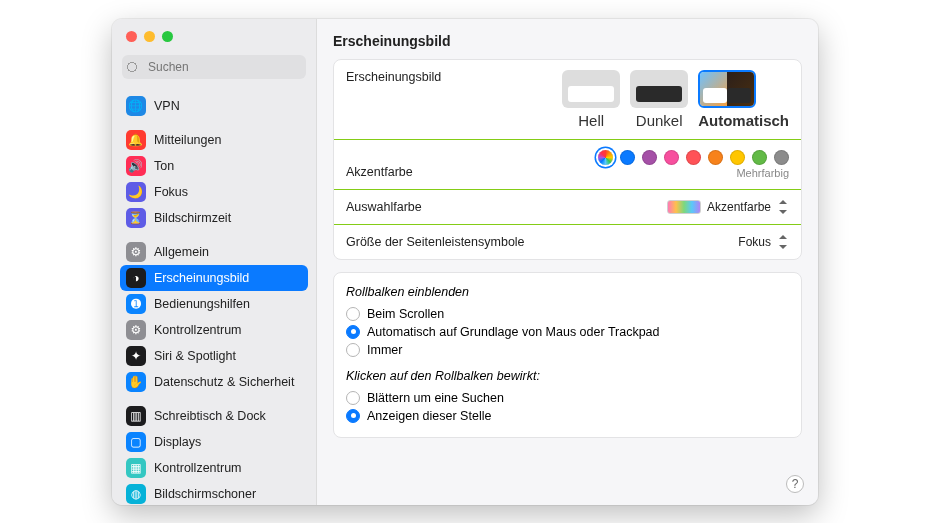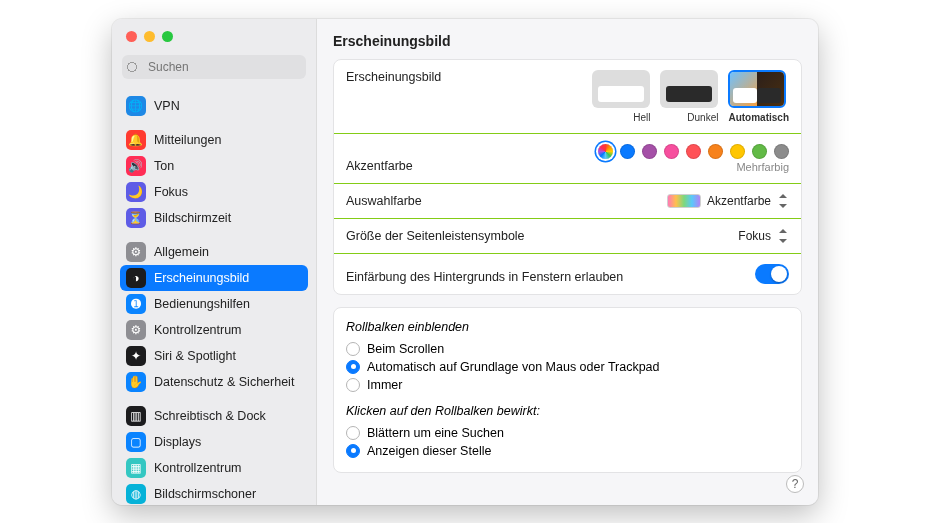--- a/index.html
+++ b/index.html
@@ -72,21 +72,21 @@
     display: flex; align-items: flex-end; justify-content: space-between;
     padding: 10px 12px; font-size: 12.5px; color: #222;
     border-top: 1px solid #84cc16;
   }
   .row:first-child { border-top: none; }
   .row-label { color: #222; }
   .row-sub { font-size: 11px; color: #888; margin-top: 2px; }
   
   .appearance-row { align-items: flex-start; }
   .thumbs { display: flex; gap: 10px; }
-  .thumb { text-align: right; font-size: 10px; color: #333; }
+  .thumb { text-align: center; font-size: 15px; color: #333; }
   .thumb .box {
     width: 58px; height: 38px; border-radius: 6px; border: 2px solid transparent;
     background: #ddd; position: relative; overflow: hidden; margin-bottom: 4px;
   }
   .thumb.selected .box { border-color: #0a7aff; }
   .thumb.selected .cap { font-weight: 600; }
   .box-inner {
     position: absolute; left: 4px; right: 4px; bottom: 4px; height: 16px;
     border-radius: 3px; background: #fff;
   }
@@ -306,24 +306,20 @@
       </div>
 
       <div class="row">
         <div class="row-label">Größe der Seitenleistensymbole</div>
         <div class="popup">
           <span>Fokus</span>
           <span class="stepper"></span>
         </div>
       </div>
 
-      <div class="row">
-        <div class="row-label">Einfärbung des Hintergrunds in Fenstern erlauben</div>
-        <div class="toggle"></div>
-      </div>
     </div>
 
     <div class="card">
       <div class="radio-block">
         <div class="radio-title">Rollbalken einblenden</div>
         <div id="show-opts">
             <div class="radio-opt">
               <div class="radio"></div>
               <span>Beim Scrollen</span>
             </div>

